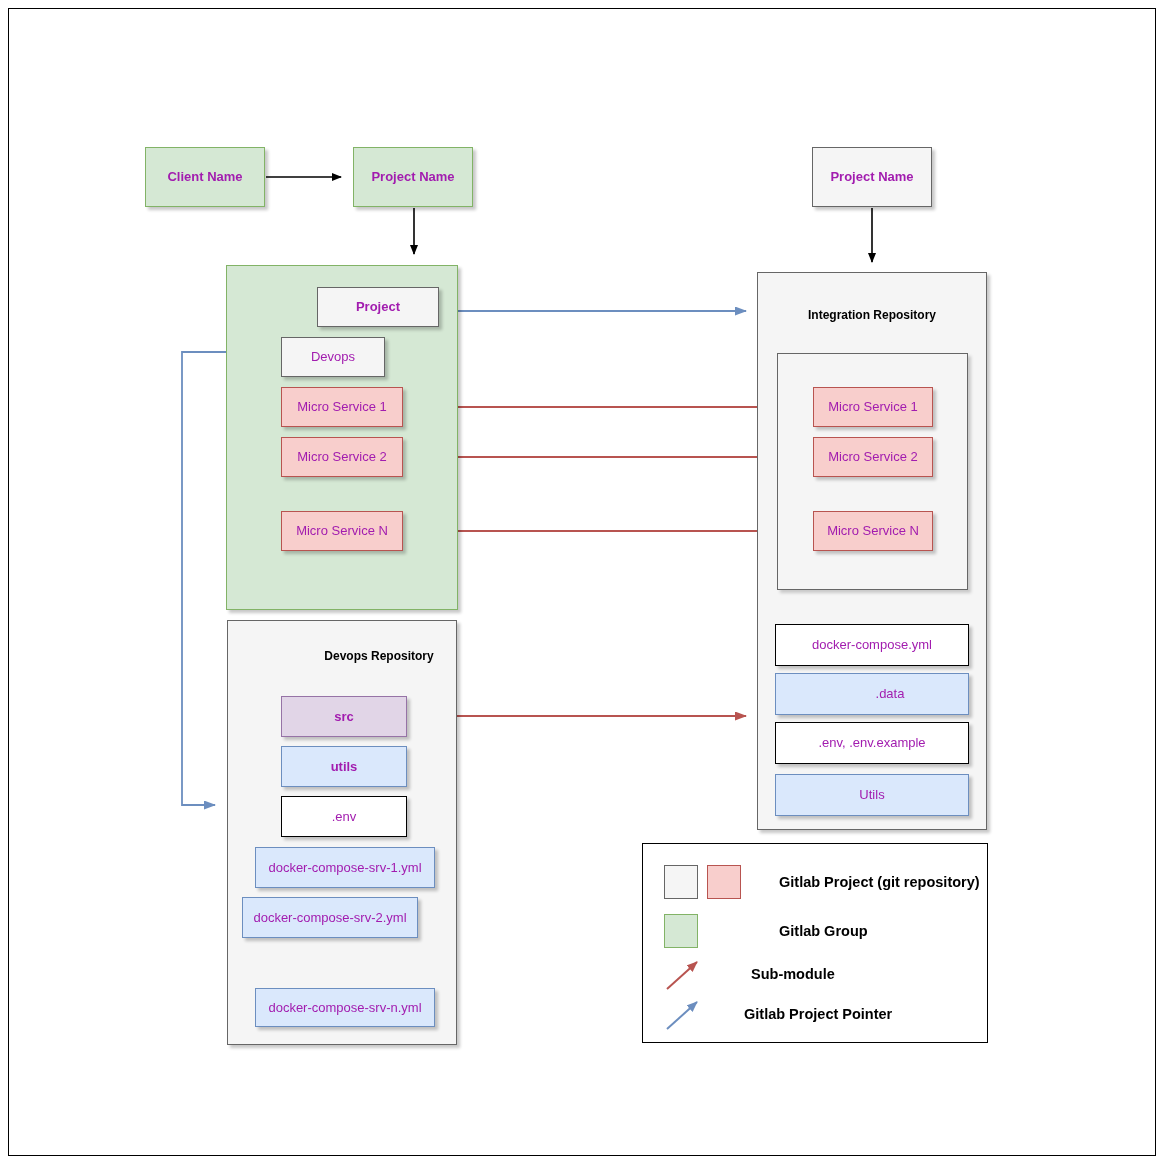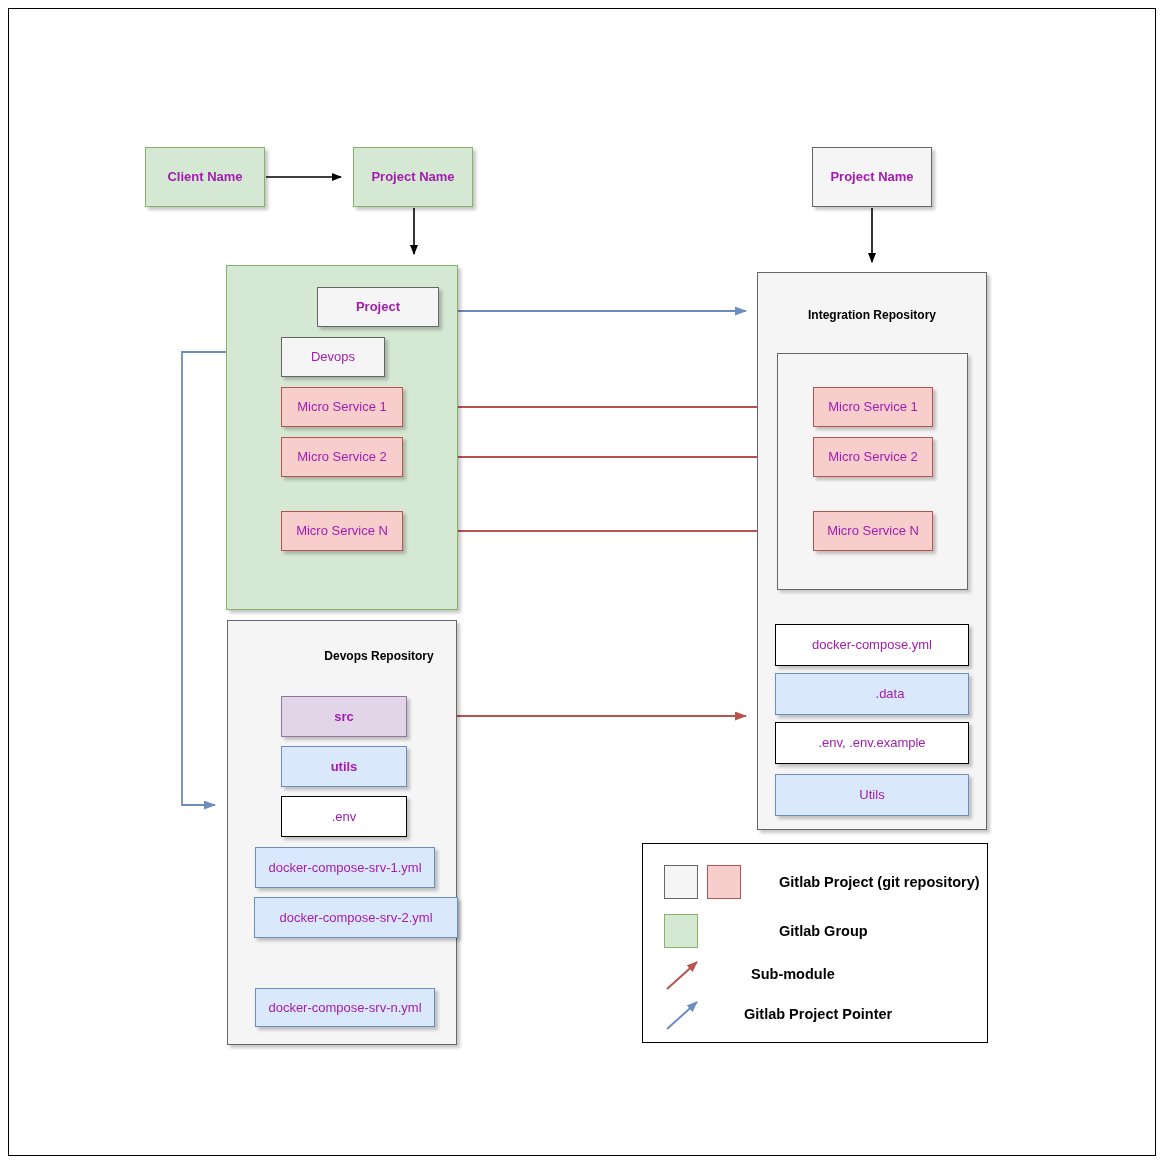--- a/index.html
+++ b/index.html
@@ -230,21 +230,21 @@
   </div>
   <div class="node c-blue bold" style="left:281px;top:746px;width:126px;height:41px;">
     <span>utils</span>
   </div>
   <div class="node c-white" style="left:281px;top:796px;width:126px;height:41px;">
     <span>.env</span>
   </div>
   <div class="node c-blue" style="left:255px;top:847px;width:180px;height:41px;">
     <span>docker-compose-srv-1.yml</span>
   </div>
-  <div class="node c-blue" style="left:254px;top:897px;width:204px;height:41px;">
+  <div class="node c-blue" style="left:242px;top:897px;width:176px;height:41px;">
     <span>docker-compose-srv-2.yml</span>
   </div>
   <div class="node c-blue" style="left:255px;top:988px;width:180px;height:39px;">
     <span>docker-compose-srv-n.yml</span>
   </div>
 
   <div class="legend-box"></div>
 
   <div class="legend-row" style="left:664px;top:914px;">
     <div class="swatch c-green"></div>

